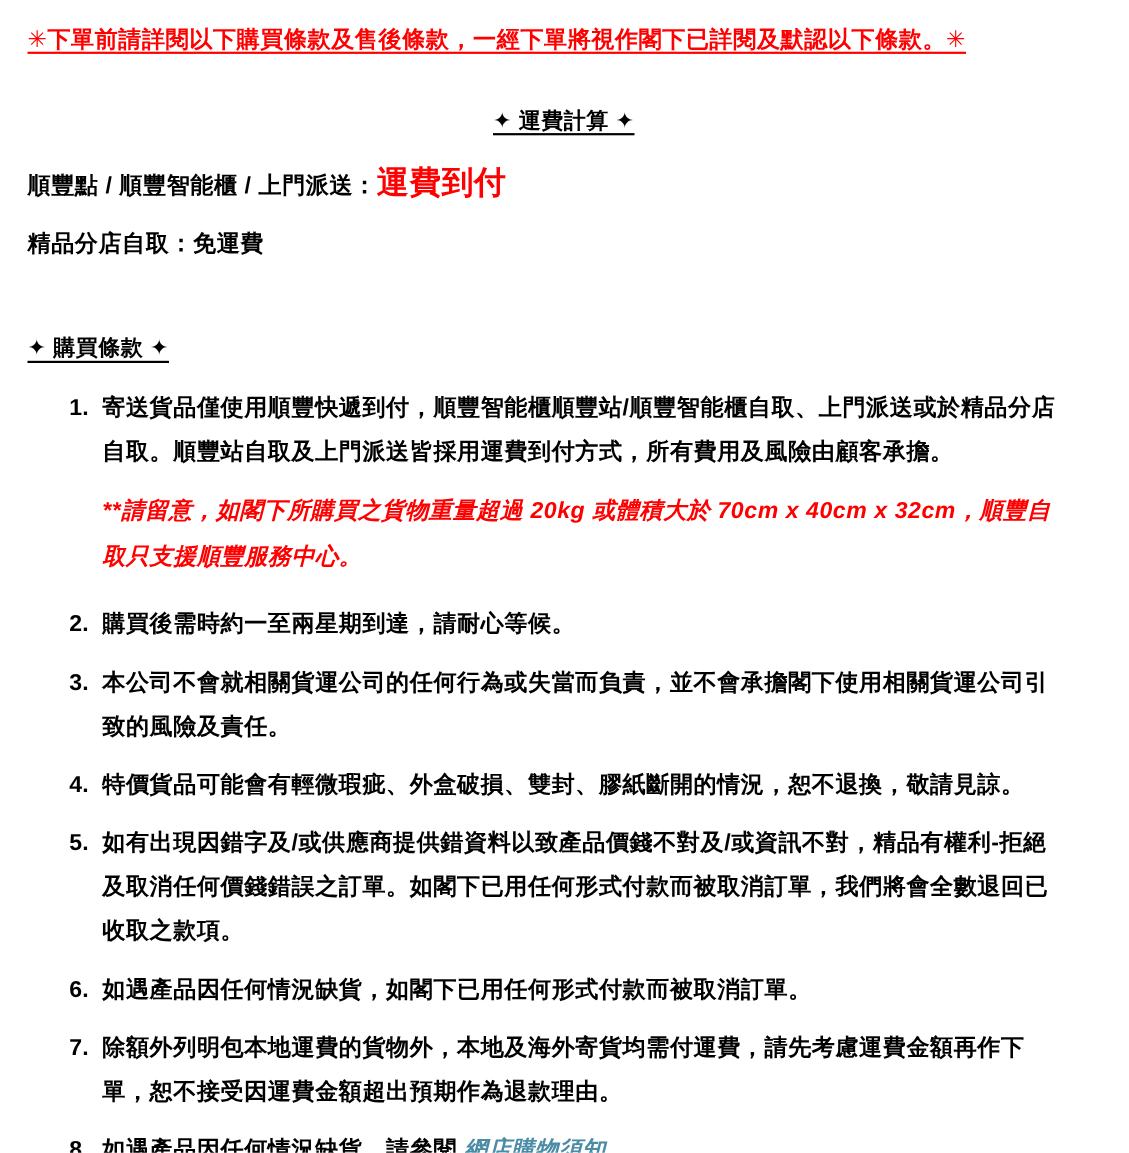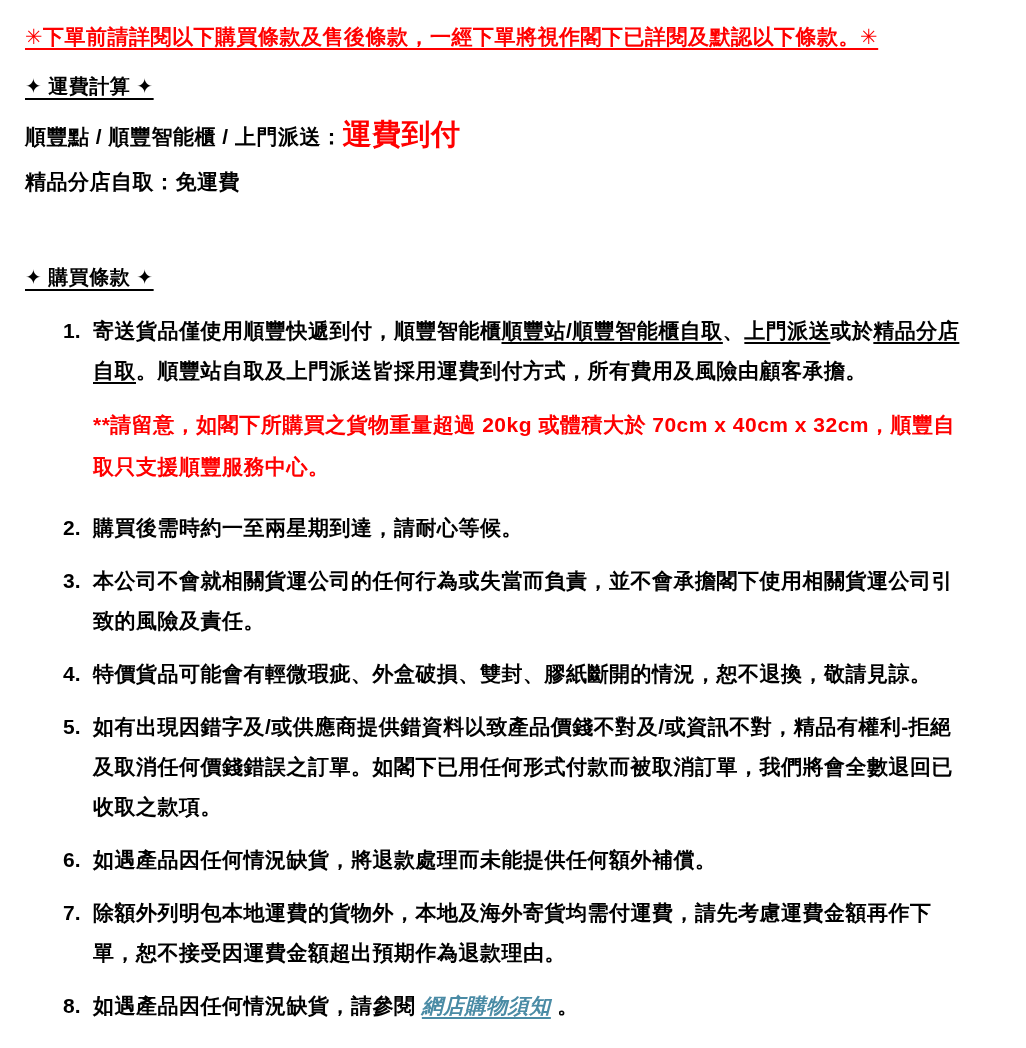--- a/index.html
+++ b/index.html
@@ -33,27 +33,27 @@
     margin:0;
     font-size:20px;
     line-height:24px;
     letter-spacing:0.5px;
   }
   .section-heading .hd{
     text-decoration:underline;
     text-decoration-thickness:2px;
     text-underline-offset:5px;
   }
-  .heading-shipping{margin-top:24px;}
+  .heading-shipping{margin-top:48px;text-align:center;}
   .heading-terms{margin-top:70px;}
 
   .ship-line1{
     margin:24px 0 0 0;
     font-size:21px;
-    line-height:24px;
+    line-height:40px;
     letter-spacing:0.5px;
   }
   .big-red{
     color:var(--red);
     font-size:29px;
   }
   .ship-line2{
     margin:20px 0 12px 0;
     font-size:21px;
     line-height:26px;
@@ -75,30 +75,30 @@
   }
   .term-content{
     width:880px;
   }
   .term-text{
     font-size:21px;
     line-height:40px;
     letter-spacing:0.5px;
   }
   .u{
-    text-decoration:underline;
     text-decoration-thickness:2px;
     text-underline-offset:4px;
   }
   .term-note{
     margin:13px 0 7px 0;
     color:var(--red);
     font-size:21px;
     line-height:42px;
     letter-spacing:0.5px;
+    font-style:italic;
   }
   .doc-link{
     color:var(--link);
     text-decoration:underline;
     text-decoration-thickness:2px;
     text-underline-offset:4px;
     cursor:pointer;
     font-style:italic;
   }
 </style>
@@ -151,21 +151,21 @@
       </div>
       <div class="term-item">
         <span class="term-number">5.</span>
         <div class="term-content">
           <div class="term-text"><span>如有出現因錯字及/或供應商提供錯資料以致產品價錢不對及/或資訊不對，精品有權利-拒絕及取消任何價錢錯誤之訂單。如閣下已用任何形式付款而被取消訂單，我們將會全數退回已收取之款項。</span></div>
         </div>
       </div>
       <div class="term-item">
         <span class="term-number">6.</span>
         <div class="term-content">
-          <div class="term-text"><span>如遇產品因任何情況缺貨，將退款處理而未能提供任何額外補償。</span></div>
+          <div class="term-text"><span>如遇產品因任何情況缺貨，如閣下已用任何形式付款而被取消訂單。</span></div>
         </div>
       </div>
       <div class="term-item">
         <span class="term-number">7.</span>
         <div class="term-content">
           <div class="term-text"><span>除額外列明包本地運費的貨物外，本地及海外寄貨均需付運費，請先考慮運費金額再作下單，恕不接受因運費金額超出預期作為退款理由。</span></div>
         </div>
       </div>
       <div class="term-item">
         <span class="term-number">8.</span>

